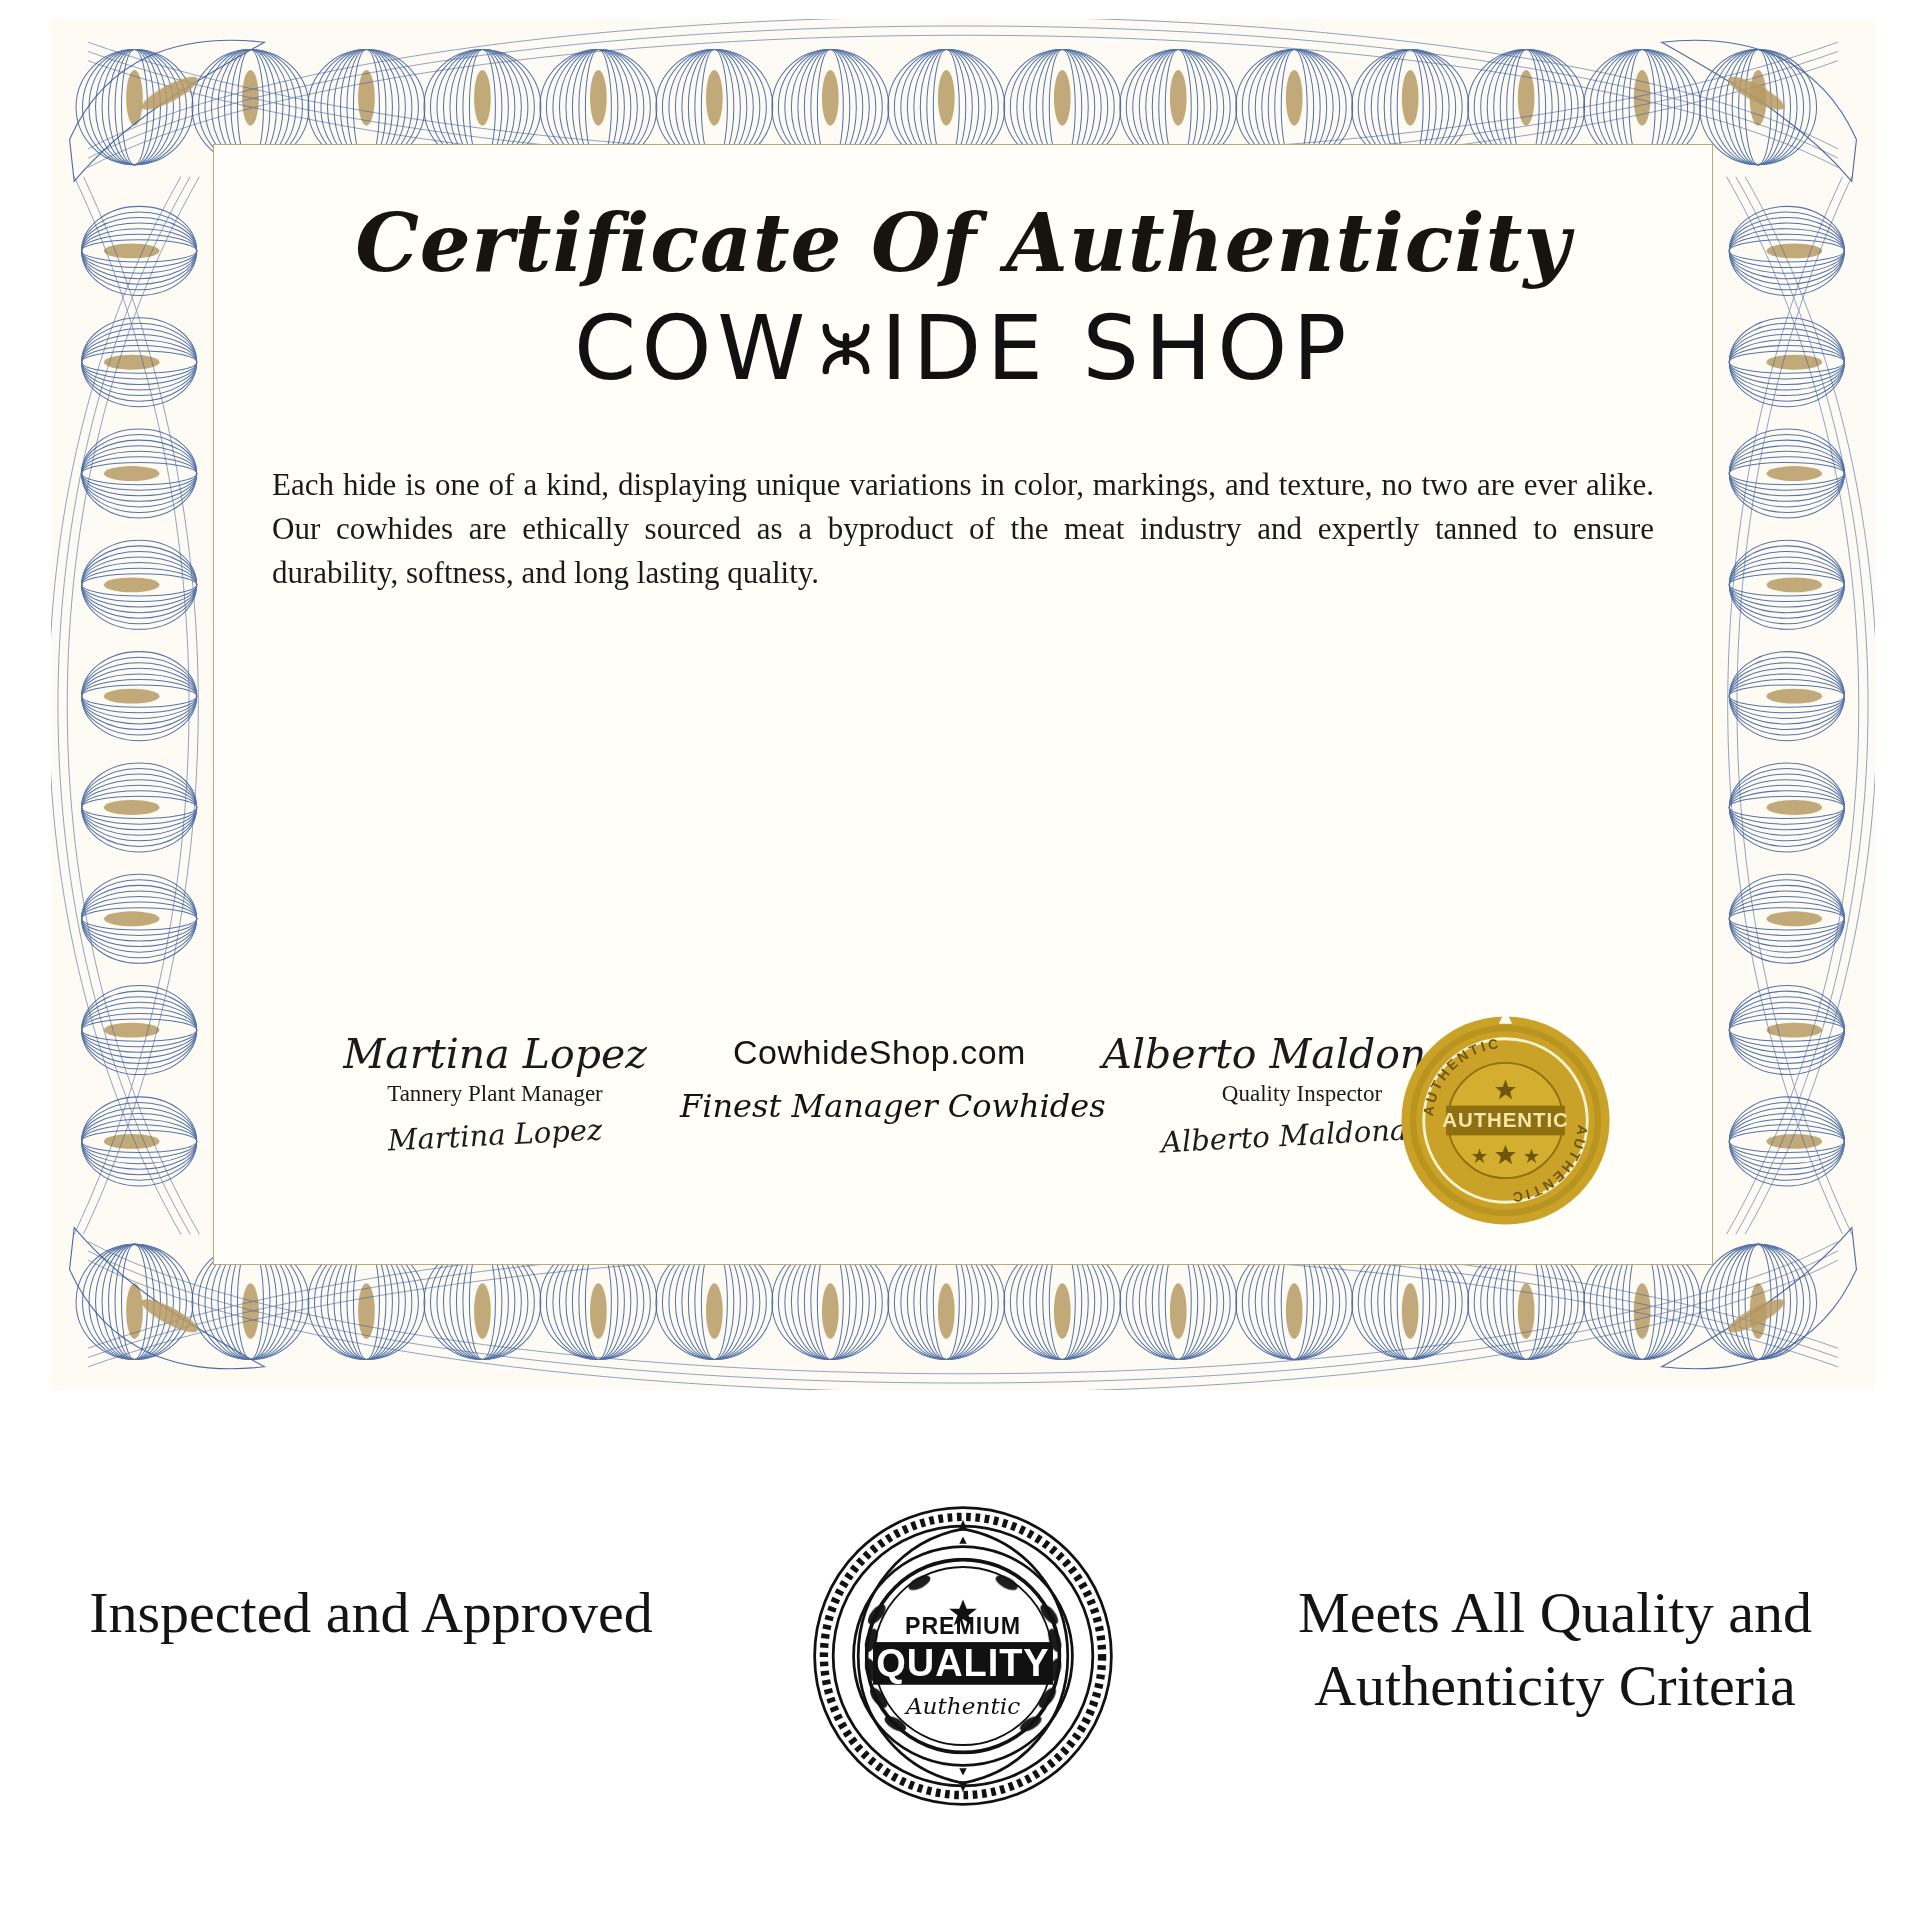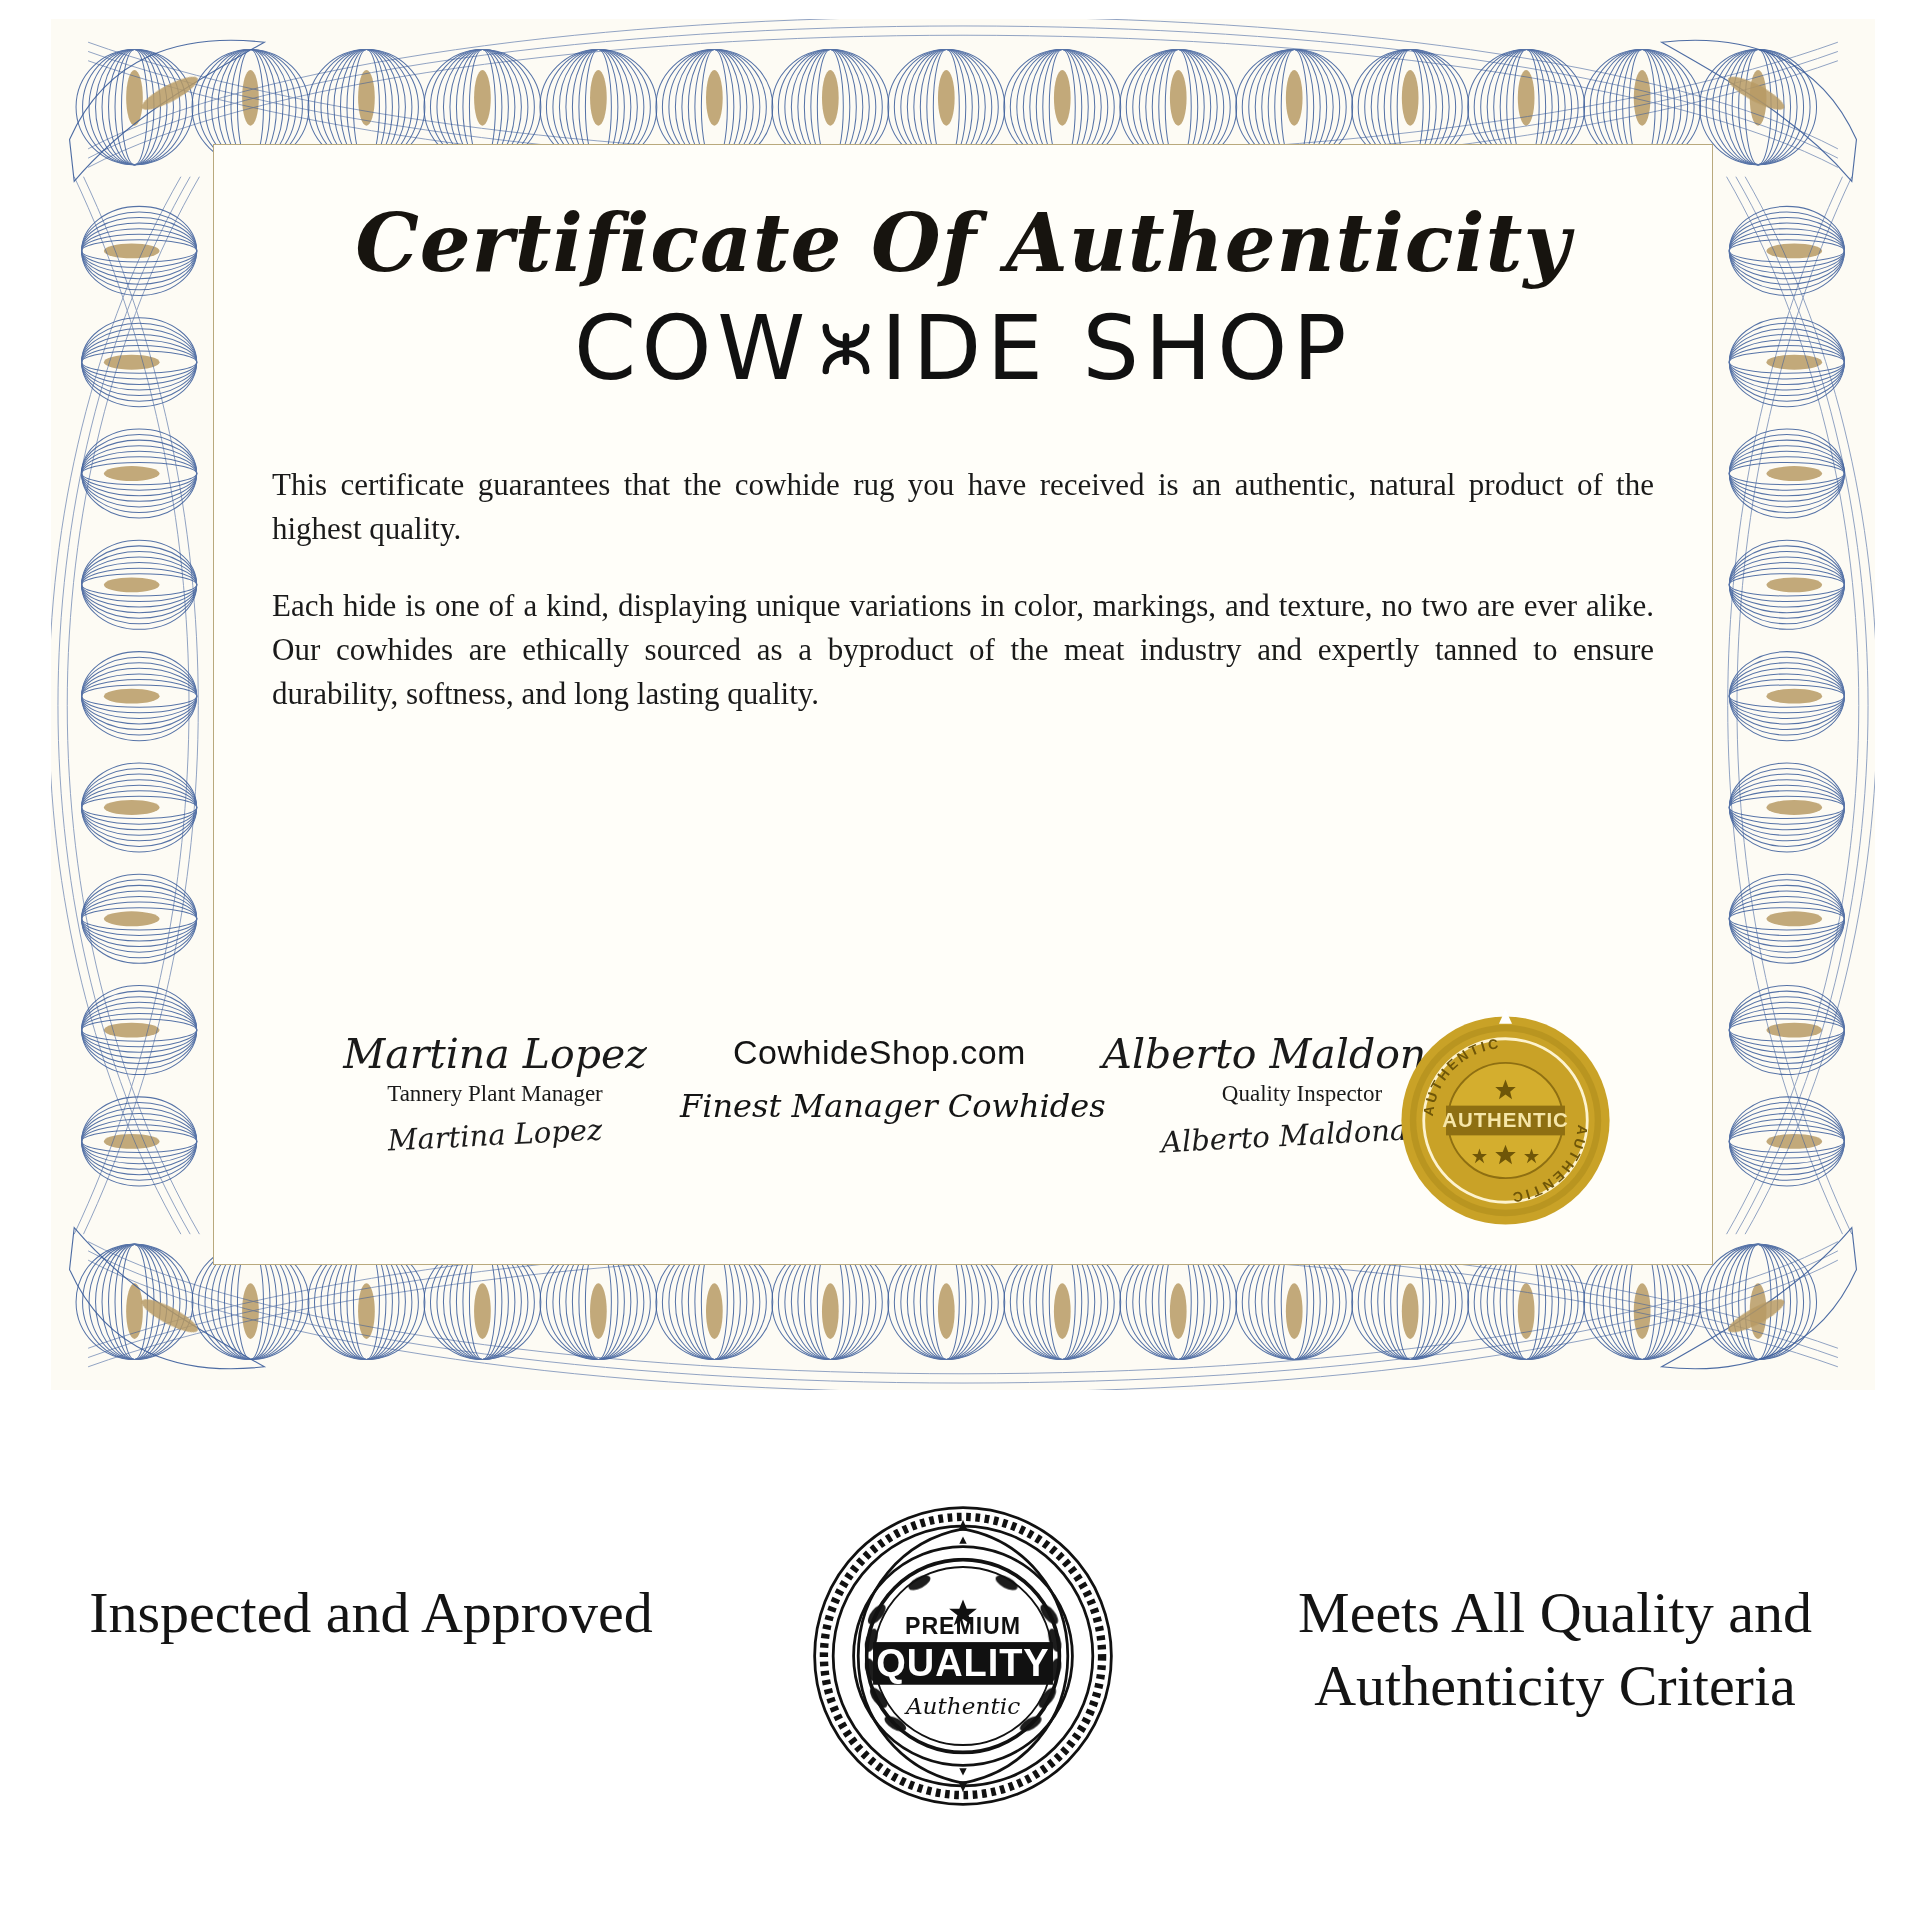--- a/index.html
+++ b/index.html
@@ -351,21 +351,20 @@
               <path d="M16,14 C16,40 60,40 60,14"></path>
               <path d="M16,62 C16,36 60,36 60,62"></path>
               <line x1="38" y1="24" x2="38" y2="52"></line>
             </g>
           </svg>
         </span><span>IDE SHOP</span>
       </span>
     </div>
 
     <div class="body-copy">
-      <p>This certificate guarantees that the cowhide rug you have received is an authentic, natural product of the highest quality.</p>
       <p>Each hide is one of a kind, displaying unique variations in color, markings, and texture, no two are ever alike. Our cowhides are ethically sourced as a byproduct of the meat industry and expertly tanned to ensure durability, softness, and long lasting quality.</p>
     </div>
 
     <div class="sig-row">
 
       <div class="sig-block sig-left">
         <div class="sig-name">Martina Lopez</div>
         <div class="sig-role">Tannery Plant Manager</div>
         <div class="sig-hand">Martina Lopez</div>
       </div>

